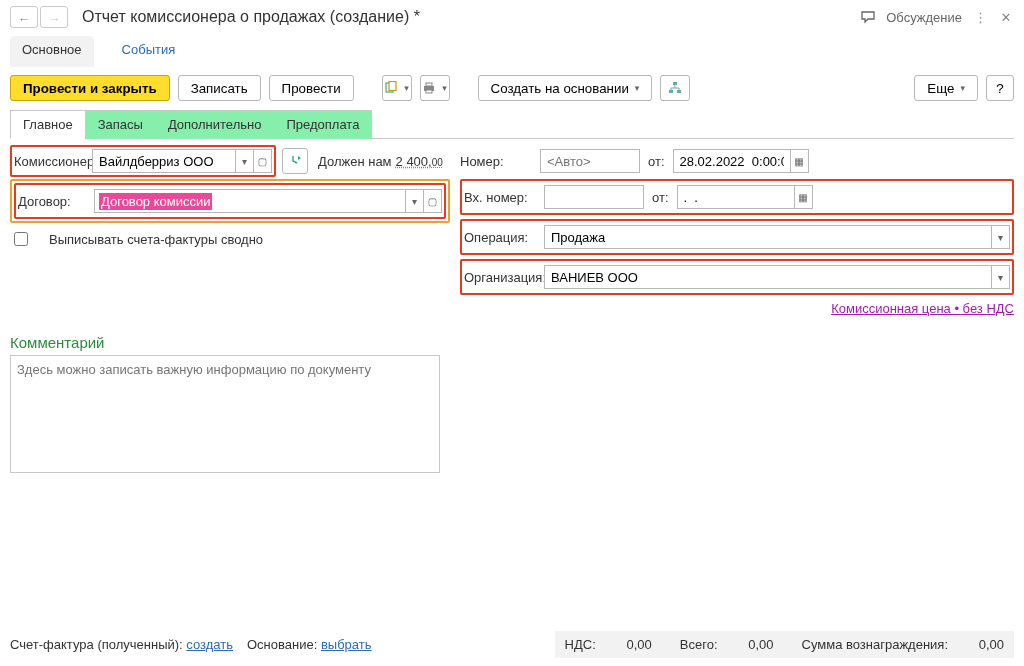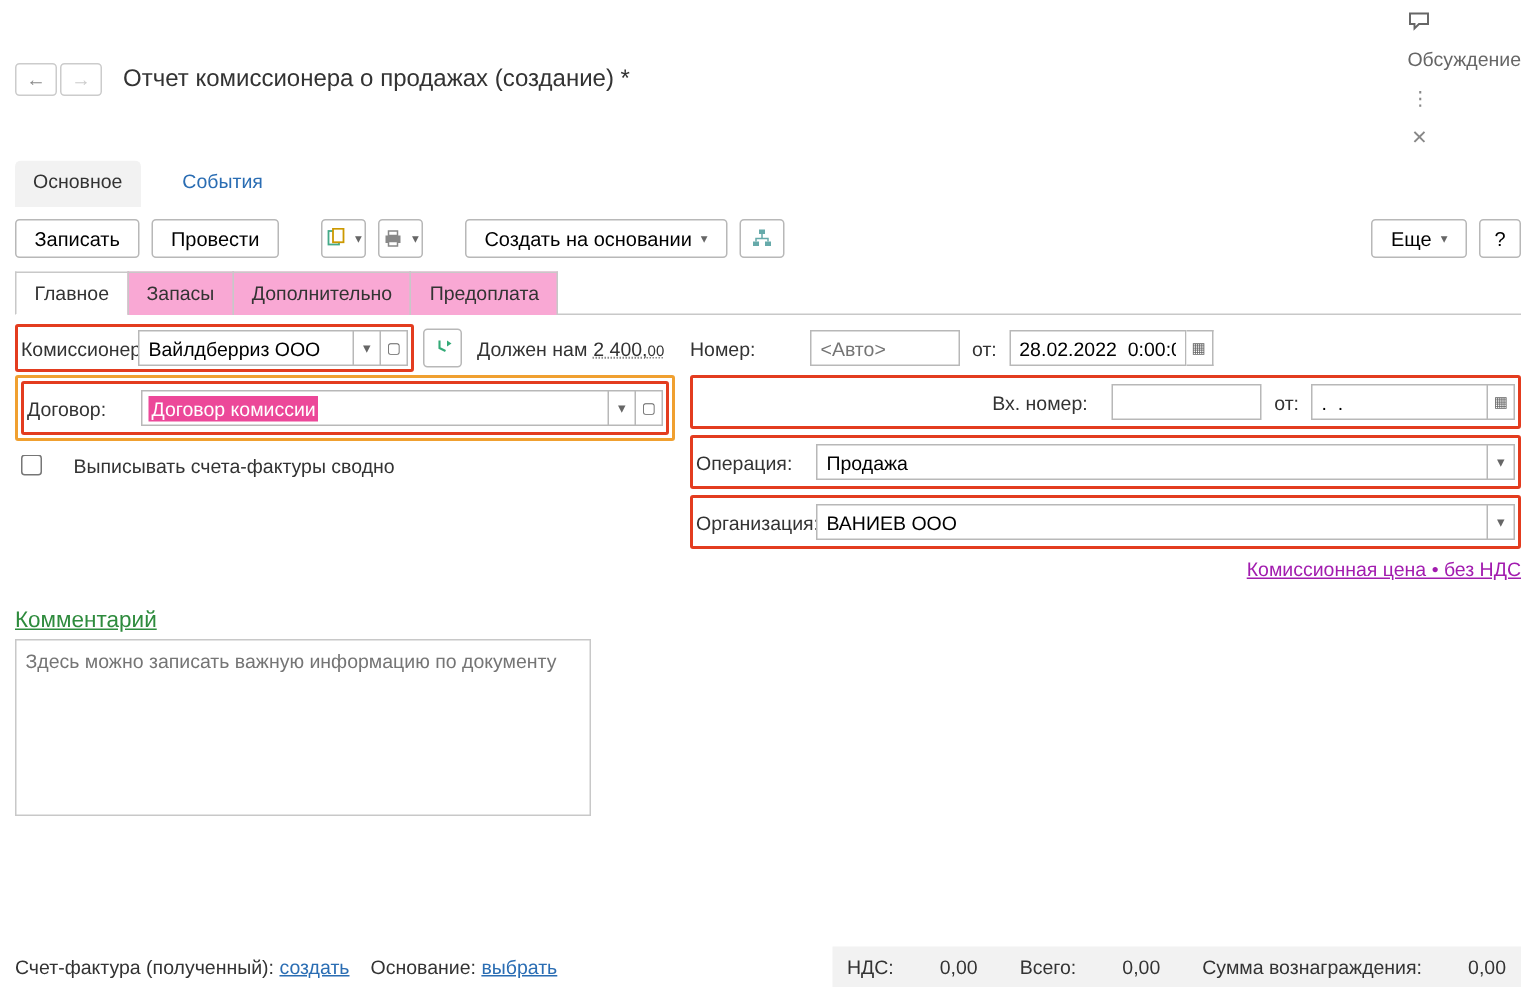--- a/index.html
+++ b/index.html
@@ -4,41 +4,41 @@
 <style>
   * { box-sizing: border-box; }
   html, body { margin: 0; padding: 0; font-family: Arial, sans-serif; font-size: 13px; color: #333; background: #fff; }
   .page { width: 1024px; height: 666px; position: relative; }
 
   
   .titlebar { display: flex; align-items: center; padding: 6px 10px 0 10px; }
   .nav-btn { width: 28px; height: 22px; border: 1px solid #ccc; background: #fff; border-radius: 3px; display:flex; align-items:center; justify-content:center; margin-right:2px; color:#888; cursor:pointer; }
   .nav-btn.disabled { color:#ccc; }
   .title { font-size: 16px; margin-left: 12px; flex: 1; }
-  .tr-controls { display:flex; gap:10px; color:#666;flex-direction:column; }
+  .tr-controls { display:flex; align-items:center; gap:10px; color:#666; }
   .tr-icon { width:16px; height:16px; display:inline-flex; align-items:center; justify-content:center; }
 
   
   .sectabs { display:flex; gap:16px; padding: 8px 10px 0 10px; }
   .sectab { padding: 6px 12px 8px; border-bottom: 2px solid transparent; cursor:pointer; }
   .sectab.active { background:#f2f2f2; border-radius:4px 4px 0 0; }
   .sectab.link { color:#2a6db3; }
 
   
   .toolbar { display:flex; align-items:center; padding:8px 10px; gap:8px; }
   .btn { height:26px; padding:0 12px; border:1px solid #b8b8b8; background:#fff; border-radius:3px; display:inline-flex; align-items:center; gap:6px; cursor:pointer; }
   .btn.primary { background:#ffdd2d; border-color:#caa700; font-weight:bold; }
   .icon-btn { width:30px; padding:0; justify-content:center; }
   .btn .caret { font-size:9px; color:#666; }
   .toolbar-spacer { flex:1; }
   .help-btn { width:28px; justify-content:center; }
 
   
   .doctabs { display:flex; margin:0 10px; border-bottom:1px solid #c8c8c8; }
-  .doctab { padding:6px 12px; border:1px solid #c8c8c8; border-bottom:none; margin-right:-1px; background:#f9a8d4; cursor:pointer; position:relative; top:1px; }
+  .doctab { padding:6px 12px; border:1px solid #c8c8c8; border-bottom:none; margin-right:-1px; background:#86efac; cursor:pointer; position:relative; top:1px; }
   .doctab.active { background:#fff; border-bottom:1px solid #fff; }
 
   
   .formbody { padding:8px 10px; position:relative; }
   .cols { display:flex; gap:10px; align-items:flex-start; }
   .colL { width:440px; }
   .colR { flex:1; }
   .row { display:flex; align-items:center; height:28px; margin-bottom:4px; }
   .lbl { width:90px; white-space:nowrap; }
   .lblR { width:80px; }
@@ -52,22 +52,22 @@
   .orangebox { border:2px solid #f0a030; padding:2px; border-radius:2px; }
   .debt-label { margin-left:10px; }
   .debt-val { text-decoration:underline dotted #888; }
   .debt-frac { font-size:10px; }
   .chk { display:flex; align-items:center; gap:18px; margin-top:6px; }
   .chk input { width:14px; height:14px; }
   .linkrow { text-align:right; margin-top:6px; }
   .linkrow a { color:#a21caf; text-decoration:underline; cursor:pointer; }
 
   
-  .comment-head { color:#2e8b3d; font-size:15px; margin:18px 0 4px 0;text-decoration:underline; }
-  .comment-area { width:384px; height:118px; border:1px solid #c8c8c8; padding:6px; color:#aaa; resize:none; font:inherit; }
+  .comment-head { color:#2e8b3d; font-size:15px; margin:18px 0 4px 0; }
+  .comment-area { width:430px; height:118px; border:1px solid #c8c8c8; padding:6px; color:#aaa; resize:none; font:inherit; }
 
   
   .footer { position:absolute; bottom:8px; left:10px; right:10px; display:flex; align-items:center; }
   .footer a { color:#2a6db3; text-decoration:underline; cursor:pointer; }
   .totals { margin-left:auto; background:#f2f2f2; padding:6px 10px; display:flex; gap:28px; align-items:center; }
   .totals .val { display:inline-block; width:56px; text-align:right; }
 
   svg { display:block; }
 </style>
 </head>
@@ -94,20 +94,21 @@
       <span class="tr-icon" style="color:#888;">✕</span>
     </div>
   </div>
 
   <div class="sectabs">
     <div class="sectab active">Основное</div>
     <div class="sectab link">События</div>
   </div>
 
   <div class="toolbar">
+    <button class="btn primary">Провести и закрыть</button>
     <button class="btn">Записать</button>
     <button class="btn">Провести</button>
     <div style="width:12px"></div>
     <button class="btn icon-btn">
       <span>
         <svg width="14" height="14" viewBox="0 0 14 14">
             <rect x="2" y="2" width="7" height="9" fill="none" stroke="#4a8" stroke-width="1.2"></rect>
             <rect x="5" y="0.5" width="7" height="9" fill="#fff" stroke="#c90" stroke-width="1.2"></rect>
           </svg>
       </span>
@@ -218,21 +219,21 @@
           <span style="margin:0 8px;">от:</span>
           <div class="input" style="flex:0 0 118px;">
             <input value="28.02.2022  0:00:00" style="">
           </div>
           <div class="mini-btn">
               <span>▦</span>
             </div>
         </div>
 
         <div class="redbox">
-          <div class="row" style="margin:0;justify-content:flex-end;">
+          <div class="row" style="margin:0;">
             <div class="lblR">Вх. номер:</div>
             <div class="input" style="flex:0 0 100px;">
               <input style="">
             </div>
             <span style="margin:0 8px;">от:</span>
             <div class="input" style="flex:0 0 118px;">
               <input value=".  ." style="">
             </div>
             <div class="mini-btn">
                 <span>▦</span>

